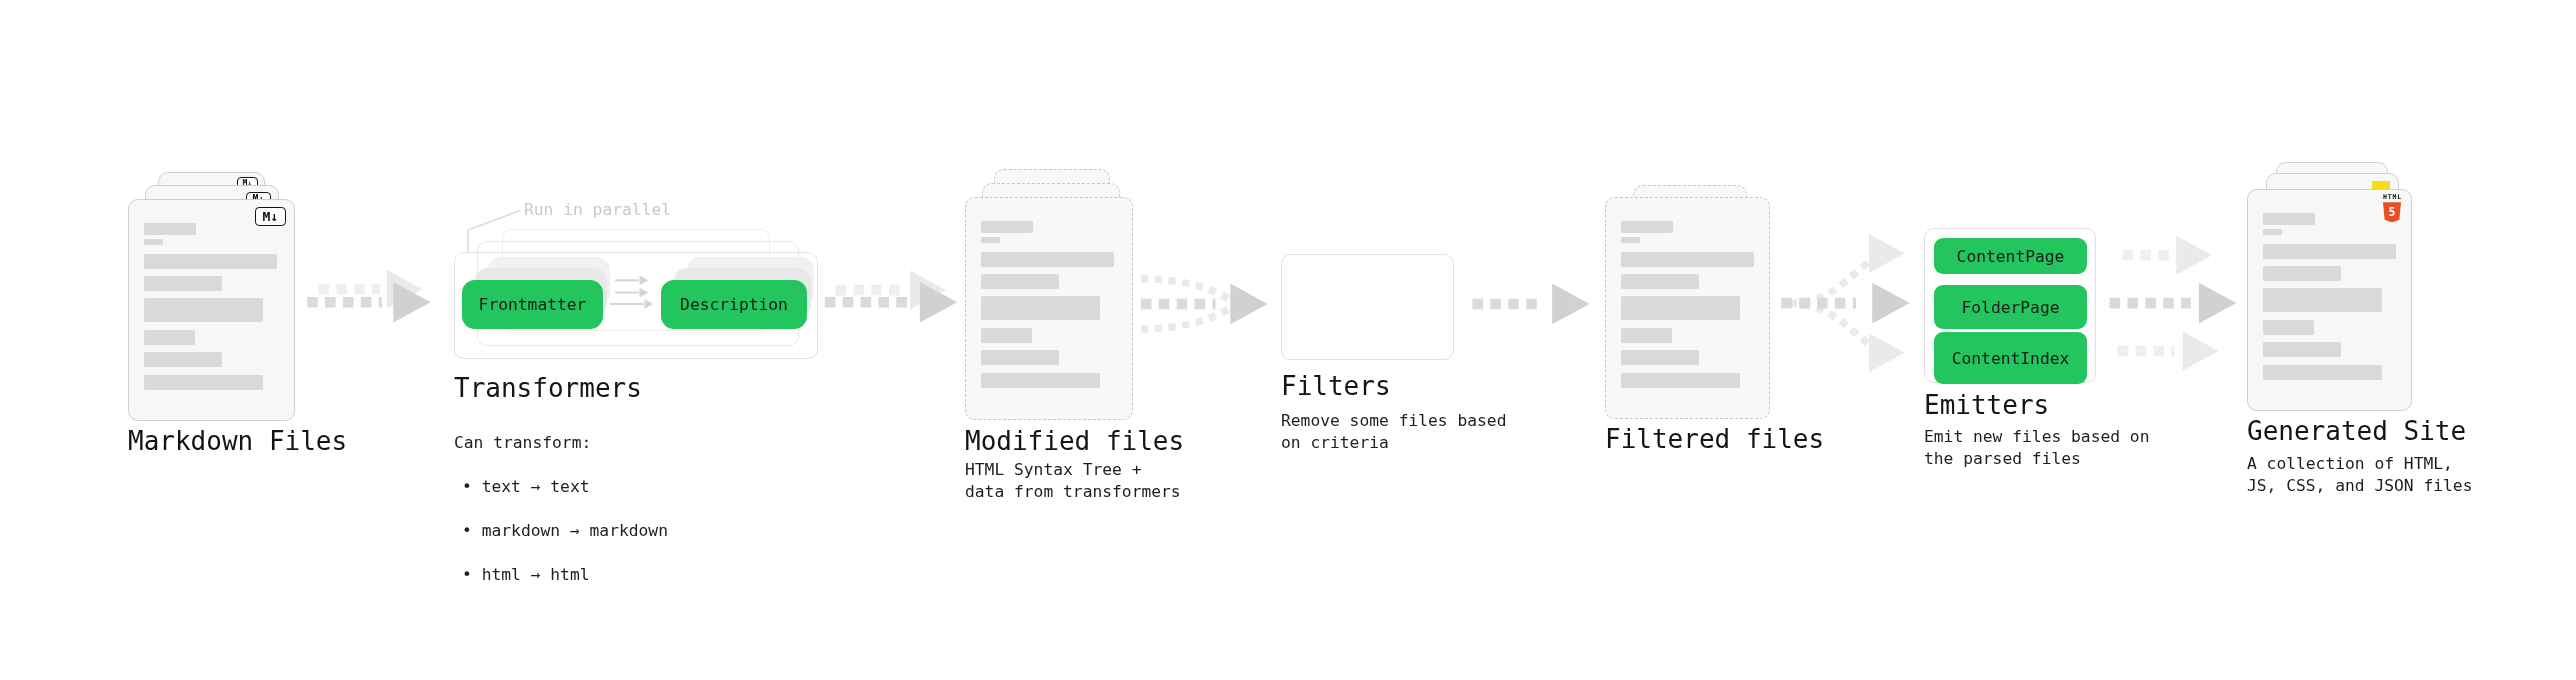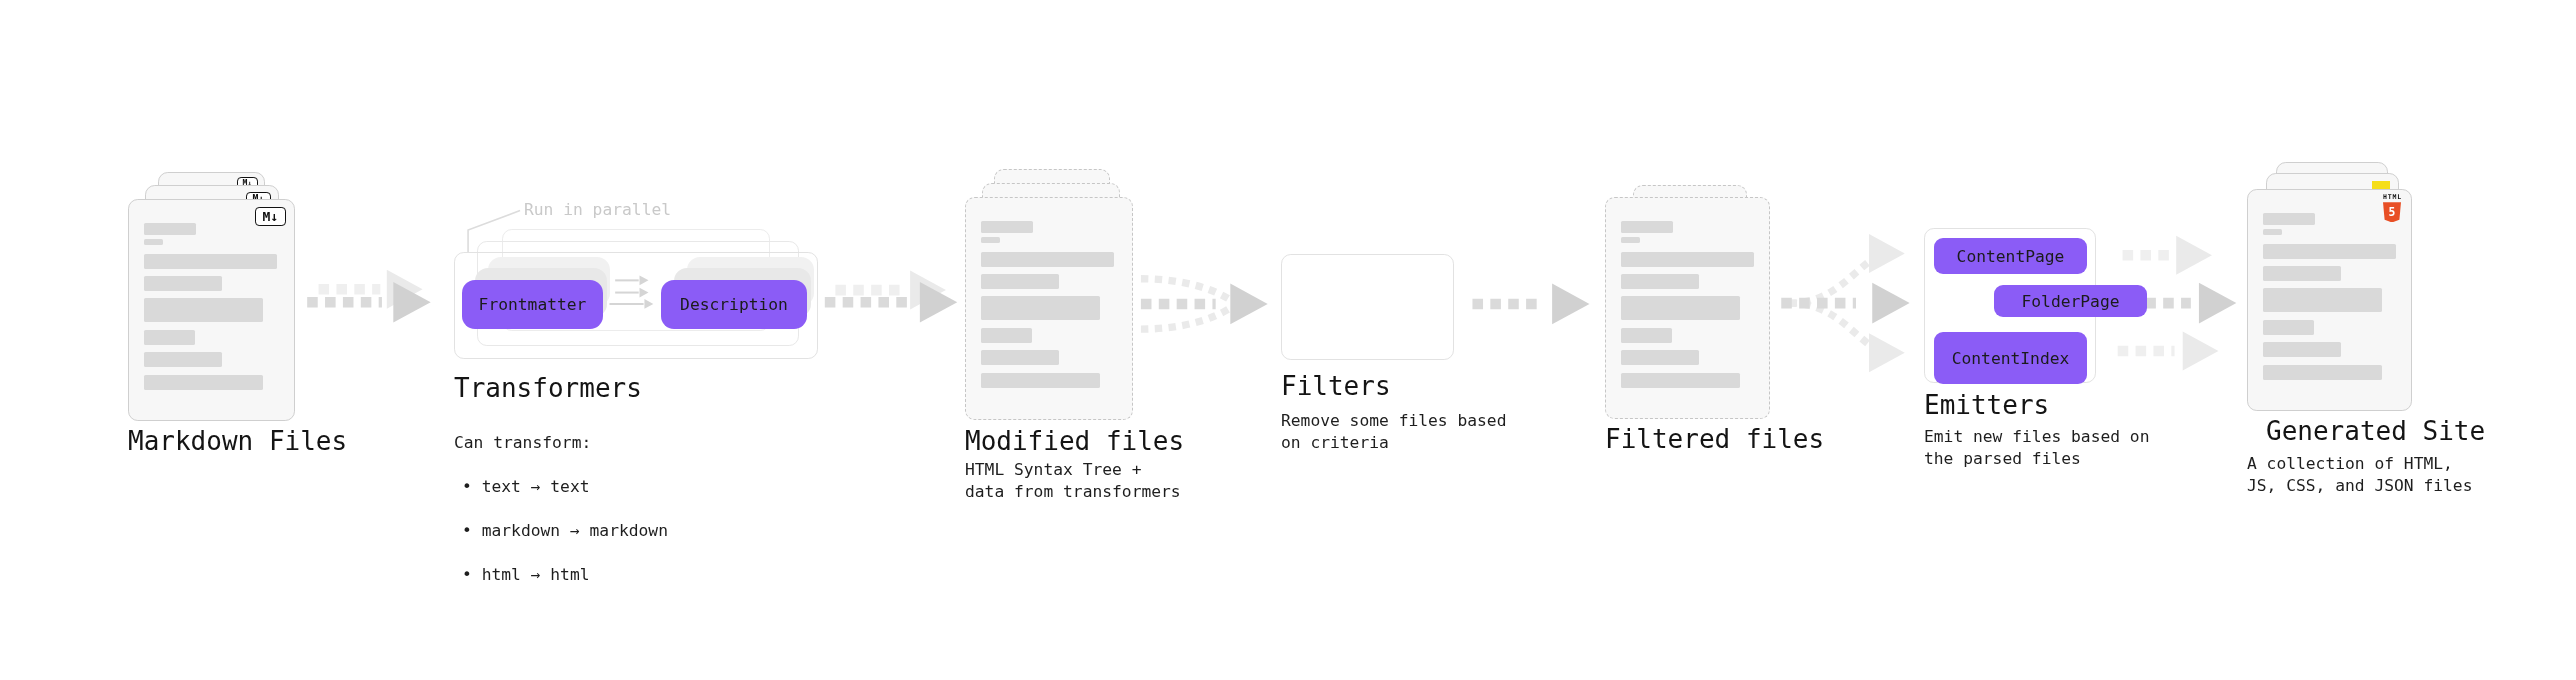--- a/index.html
+++ b/index.html
@@ -20,21 +20,21 @@
   .doc{position:absolute;background:#f7f7f7;border:1.6px solid #cfcfcf;border-radius:9.8px;box-sizing:border-box;}
   .doc.dashed{background:#f8f8f8;border:1.6px dashed #c6c6c6;}
   .bar{position:absolute;left:15.4px;background:#d9d9d9;border-radius:1.6px;}
 
   .md-badge{position:absolute;background:#ffffff;border:1.6px solid #111111;border-radius:4.1px;
     color:#111111;font-weight:bold;display:flex;align-items:center;justify-content:center;box-sizing:border-box;}
 
   .outline-box{position:absolute;border-radius:9.8px;box-sizing:border-box;background:transparent;}
   .panel{position:absolute;border:1.6px solid #e2e2e2;border-radius:9.8px;background:#ffffff;box-sizing:border-box;}
 
-  .pill{position:absolute;border-radius:13px;background:#8b5cf6;color:#1b1b1b;font-size:16.3px;
+  .pill{position:absolute;border-radius:13px;background:#22c55e;color:#1b1b1b;font-size:16.3px;
     display:flex;align-items:center;justify-content:center;box-sizing:border-box;white-space:nowrap;}
   .pill.ghost1{background:#e8e8e8;}
   .pill.ghost2{background:#f1f1f1;}
   .pill.small{border-radius:9px;}
 
   .stage-title{position:absolute;font-size:26px;line-height:28px;color:#141414;white-space:nowrap;}
   .stage-desc{position:absolute;font-size:16.3px;line-height:22px;color:#1e1e1e;white-space:pre-line;}
   .bullet-line{padding-left:8.1px;white-space:pre;}
   .note{position:absolute;font-size:16.3px;color:#c9c9c9;white-space:nowrap;}
 
@@ -180,21 +180,21 @@
     <div class="bar" style="top:76px;width:78px;height:15.4px;"></div>
     <div class="bar" style="top:98px;width:119px;height:24.4px;"></div>
     <div class="bar" style="top:130px;width:51px;height:15.4px;"></div>
     <div class="bar" style="top:152px;width:78px;height:15.4px;"></div>
     <div class="bar" style="top:175px;width:119px;height:14.6px;"></div>
   </div>
   <div class="stage-title" style="left:1605px;top:425px;">Filtered files</div>
 
   <div class="panel" style="left:1924px;top:228px;width:172px;height:155px;"></div>
   <div class="pill small" style="left:1934px;top:238px;width:153px;height:36px;">ContentPage</div>
-  <div class="pill small" style="left:1994px;top:285px;width:153px;height:32px;">FolderPage</div>
+  <div class="pill small" style="left:1934px;top:285px;width:153px;height:44px;">FolderPage</div>
   <div class="pill small" style="left:1934px;top:332px;width:153px;height:52px;">ContentIndex</div>
   <div class="stage-title" style="left:1924px;top:391px;">Emitters</div>
   <div class="stage-desc" style="left:1924px;top:426px;">Emit new files based on
 the parsed files</div>
 
   <div class="doc" style="left:2276px;top:162px;width:112px;height:219px;">
     <div class="css-badge">
       <div class="css-text">CSS</div>
       <div class="css-bar"></div>
     </div>
@@ -209,18 +209,18 @@
     </div>
     <div class="bar" style="top:23px;width:52px;height:12.2px;"></div>
     <div class="bar" style="top:39px;width:18.7px;height:5.7px;"></div>
     <div class="bar" style="top:54px;width:133px;height:14.6px;"></div>
     <div class="bar" style="top:76px;width:78px;height:15.4px;"></div>
     <div class="bar" style="top:98px;width:119px;height:24.4px;"></div>
     <div class="bar" style="top:130px;width:51px;height:15.4px;"></div>
     <div class="bar" style="top:152px;width:78px;height:15.4px;"></div>
     <div class="bar" style="top:175px;width:119px;height:14.6px;"></div>
   </div>
-  <div class="stage-title" style="left:2247px;top:417px;margin-left:19px;">Generated Site</div>
+  <div class="stage-title" style="left:2247px;top:417px;">Generated Site</div>
   <div class="stage-desc" style="left:2247px;top:453px;">A collection of HTML,
 JS, CSS, and JSON files</div>
 
 </div>
 
 
 </body></html>

